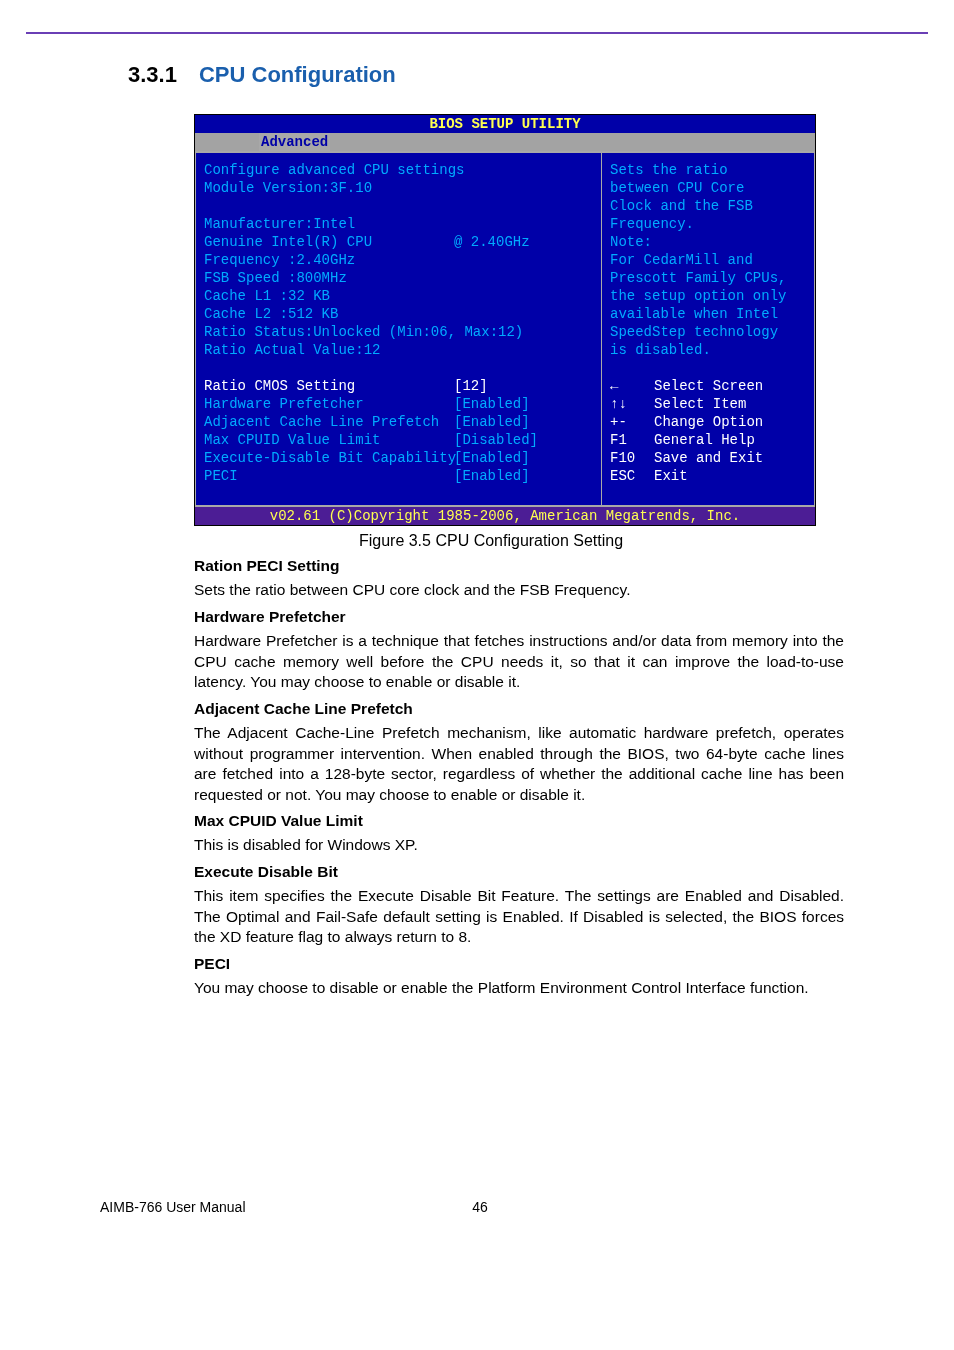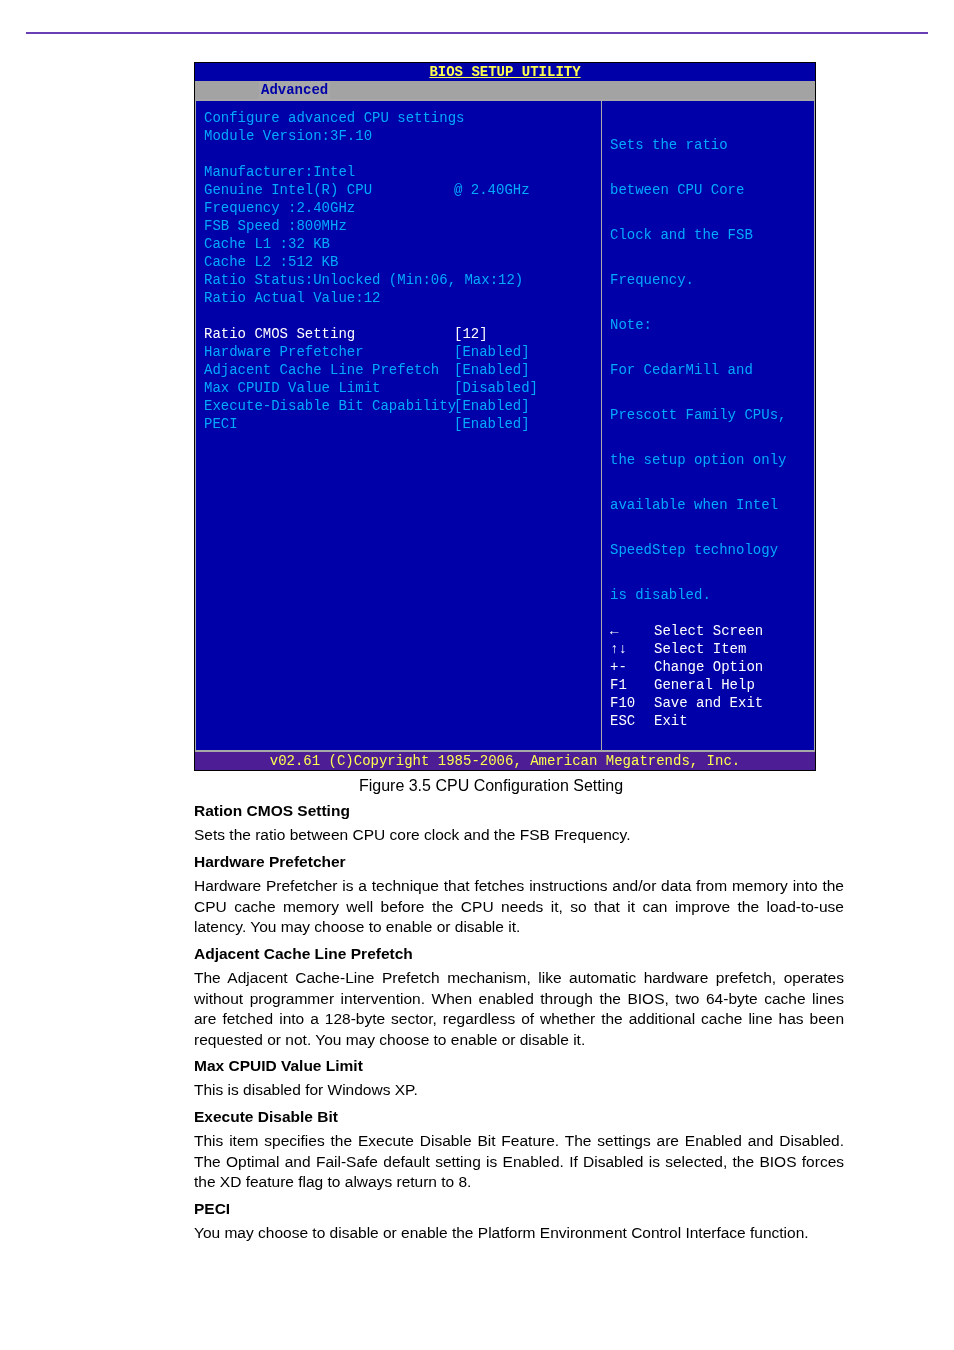--- a/index.html
+++ b/index.html
@@ -44,21 +44,20 @@
     border: 1px solid #000;
   }
   .bios .titlebar {
     background: #0000a8;
     color: #ffff50;
     text-align: center;
     font-weight: bold;
     letter-spacing: 0px;
     padding: 0;
     height: 18px;
-    text-decoration: underline;
   }
   .bios .tabbar {
     background: #a3a3a3;
     position: relative;
     height: 18px;
   }
   .bios .tab {
     position: absolute;
     left: 64px;
     top: 0;
@@ -81,21 +80,20 @@
     border: 1px solid #a8a8a8;
     border-right: none;
   }
   .panel.right {
     width: 214px;
     border: 1px solid #a8a8a8;
     color: #00aaff;
   }
   .panel.right .help-text div {
     white-space: nowrap;
-    margin-top: 27px;
   }
   .cyan { color: #00aaff; }
   .white { color: #ffffff; }
   .row {
     display: flex;
   }
   .row .lab {
     width: 250px;
     white-space: nowrap;
   }
@@ -151,20 +149,23 @@
     text-align: center;
   }
 </style>
 </head>
 <body>
 
 <div class="top-rule"></div>
 
 <div class="content">
 
+  <h2 class="section-heading">
+    <span class="num">3.3.1</span><span>CPU Configuration</span>
+  </h2>
 
   <div class="bios-wrap">
     <div class="bios">
       <div class="titlebar">BIOS SETUP UTILITY</div>
       <div class="tabbar">
         <span class="tab">Advanced</span>
       </div>
       <div class="main-row">
         <div class="panel left">
           <div class="cyan">Configure advanced CPU settings</div>
@@ -251,21 +252,21 @@
           </div>
         </div>
       </div>
       <div class="copyright">v02.61 (C)Copyright 1985-2006, American Megatrends, Inc.</div>
     </div>
   </div>
 
   <div class="fig-caption">Figure 3.5 CPU Configuration Setting</div>
 
   <div class="body-text">
-    <p class="hd">Ration CMOS Setting</p>
+    <p class="hd">Ration PECI Setting</p>
     <p>Sets the ratio between CPU core clock and the FSB Frequency.</p>
 
     <p class="hd">Hardware Prefetcher</p>
     <p>Hardware Prefetcher is a technique that fetches instructions and/or data from memory into the CPU cache memory well before the CPU needs it, so that it can improve the load-to-use latency. You may choose to enable or disable it.</p>
 
     <p class="hd">Adjacent Cache Line Prefetch</p>
     <p>The Adjacent Cache-Line Prefetch mechanism, like automatic hardware prefetch, operates without programmer intervention. When enabled through the BIOS, two 64-byte cache lines are fetched into a 128-byte sector, regardless of whether the additional cache line has been requested or not. You may choose to enable or disable it.</p>
 
     <p class="hd">Max CPUID Value Limit</p>
     <p>This is disabled for Windows XP.</p>

